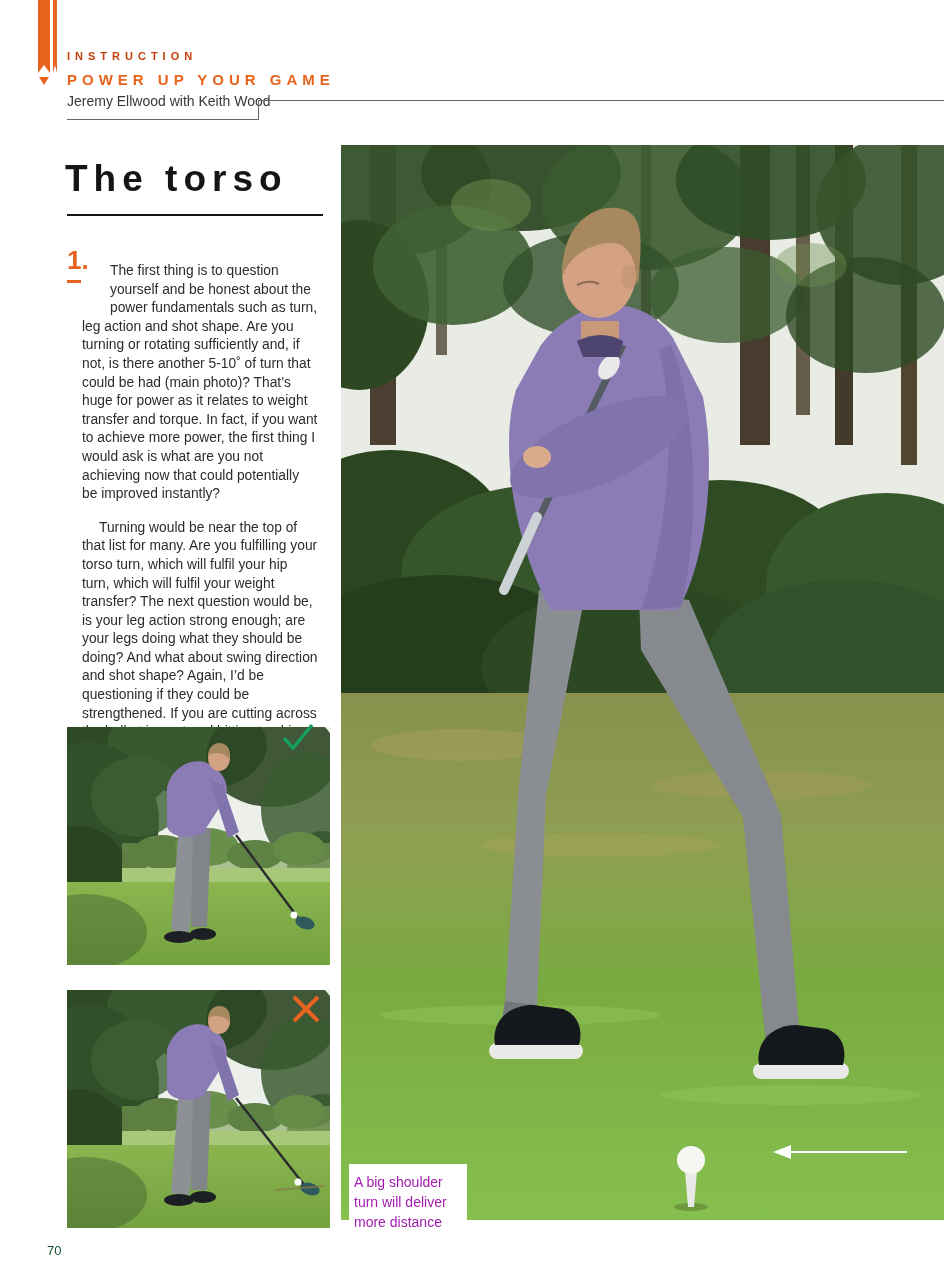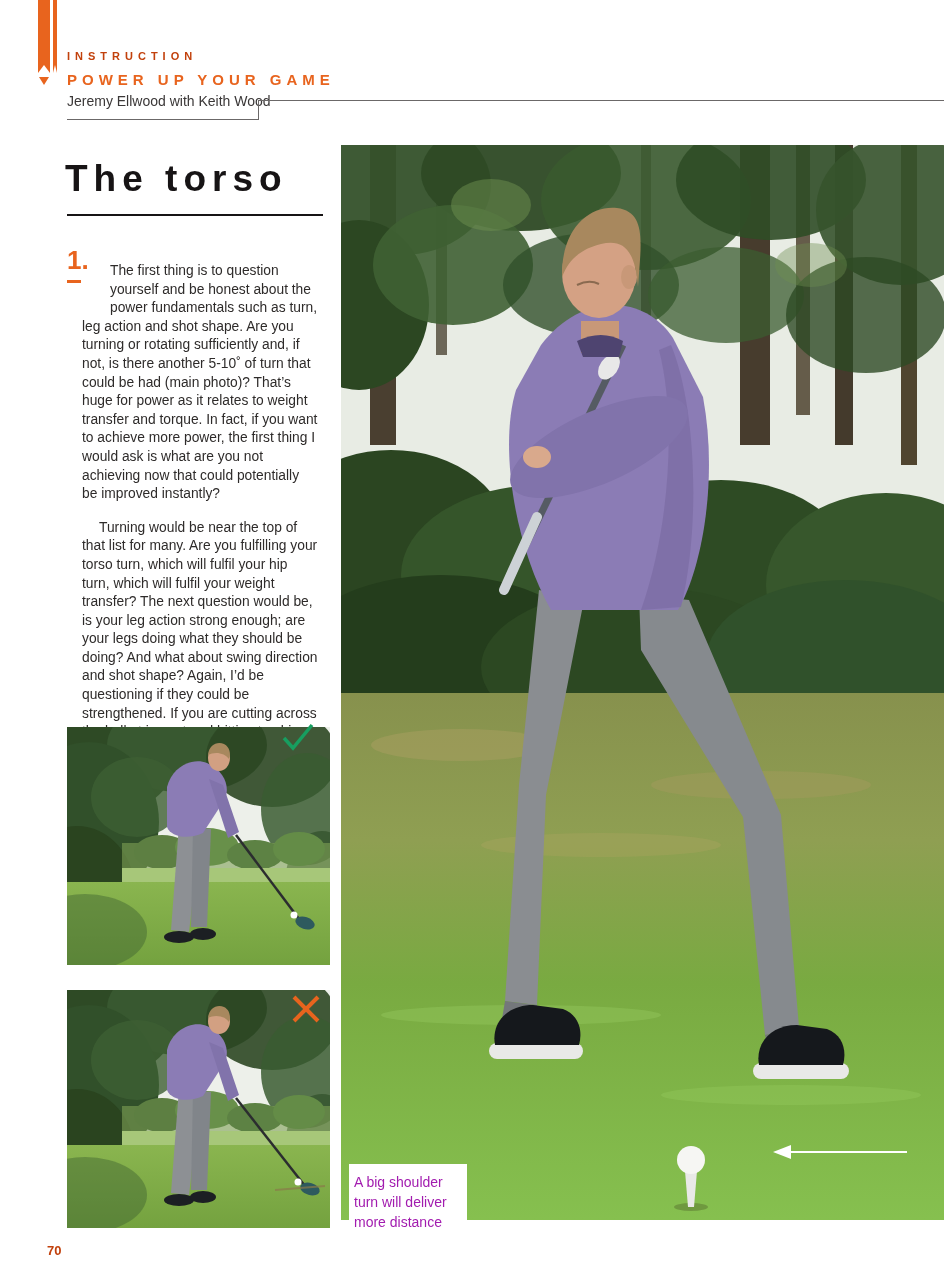--- a/index.html
+++ b/index.html
@@ -49,21 +49,21 @@
   .photo-small{left:67px;width:263px;height:238px}
   .photo-small.good{top:727px}
   .photo-small.bad{top:990px}
   .mark{position:absolute}
   .mark.check{top:-6px;right:14px}
   .mark.cross{top:3px;right:8px}
   .photo-main{left:341px;top:145px;width:603px;height:1075px}
   .caption-box{position:absolute;left:8px;bottom:-14px;width:118px;background:#fff;
     padding:8px 4px 2px 5px;font-size:14px;line-height:20px;color:#a21caf}
   
-  .folio{position:absolute;left:47px;top:1243px;font-size:13px;font-weight:bold;color:#c2410c}
+  .folio{position:absolute;left:47px;top:1243px;font-size:13px;font-weight:normal;color:#14532d}
 </style>
 </head>
 <body>
 
 <div class="ribbon-wrap">
   <div class="ribbon-stripe wide"></div>
   <div class="ribbon-stripe thin"></div>
   <div class="ribbon-tri"></div>
 </div>
 <div class="kicker">INSTRUCTION</div>

